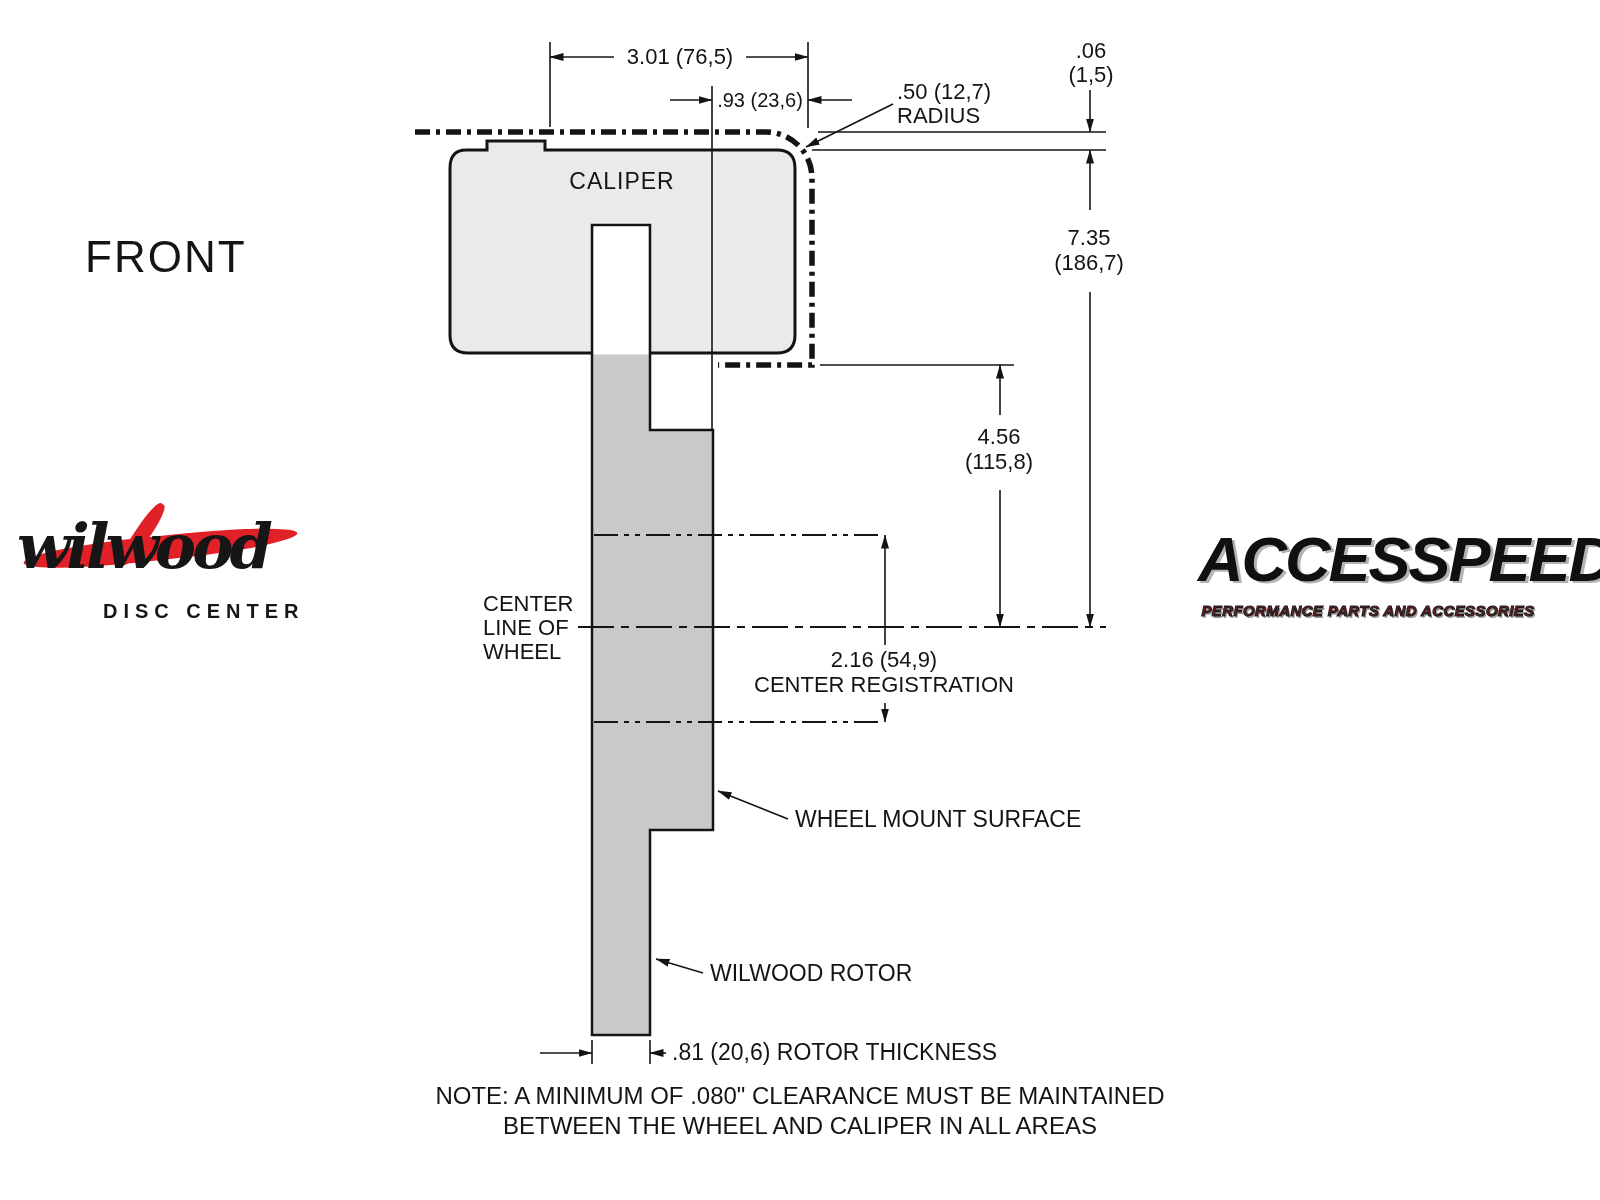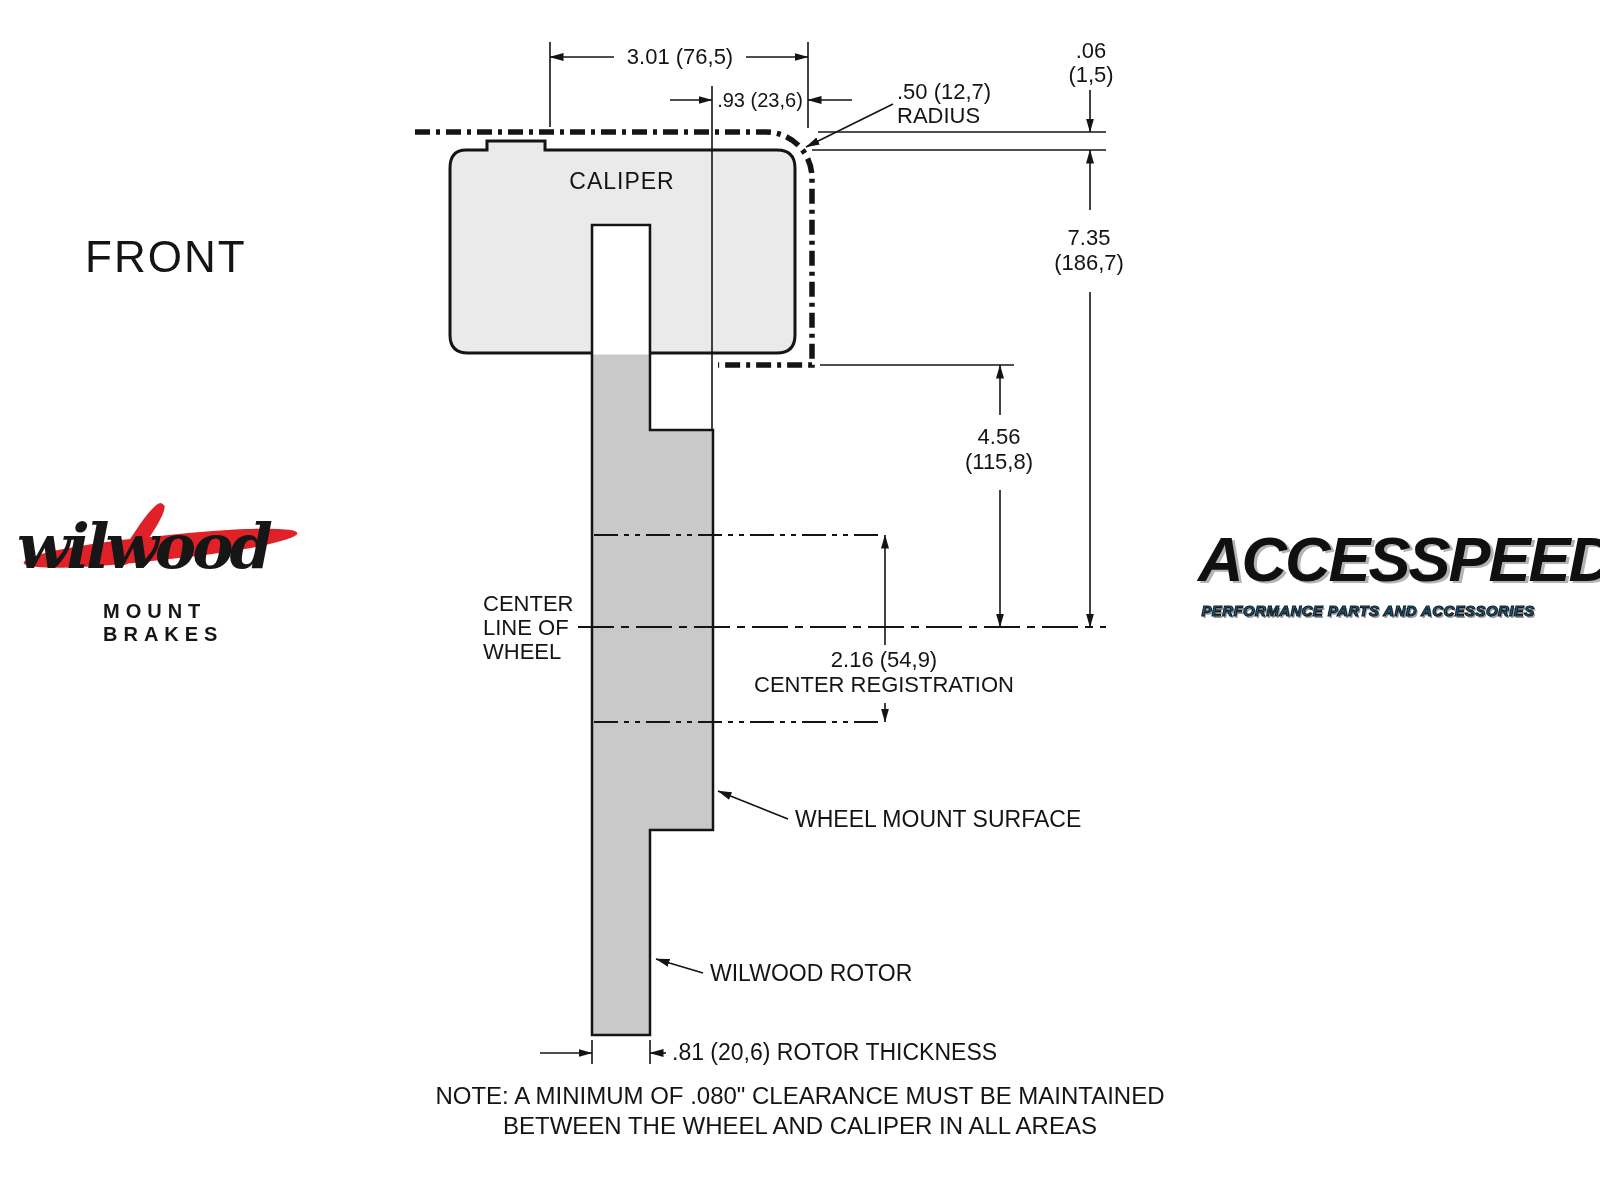--- a/index.html
+++ b/index.html
@@ -30,21 +30,21 @@
     font-family:"DejaVu Serif",serif;font-style:italic;font-weight:700;
     font-size:62px;letter-spacing:-4px;color:#161616;line-height:1;text-align:center;}
   .ww-sub{position:absolute;left:88px;top:90px;font-weight:800;font-size:20px;
     letter-spacing:6px;color:#161616;}
 
   
   .accesspeed{position:absolute;left:1198px;top:525px;width:340px;text-align:center;}
   .as-word{font-style:italic;font-weight:900;font-size:63px;letter-spacing:-2px;
     color:#101010;text-shadow:3px 2px 0 #b3b3b3;line-height:1.1;}
   .as-sub{margin-top:8px;font-style:italic;font-weight:900;font-size:15px;
-    letter-spacing:0.4px;color:#0369a1;-webkit-text-stroke:1.1px #1a1a1a;
+    letter-spacing:0.4px;color:#7f1d1d;-webkit-text-stroke:1.1px #1a1a1a;
     text-shadow:1.5px 1.5px 0 #9a9a9a;}
 </style>
 </head>
 <body>
 
 
 
 <svg width="1600" height="1200" viewBox="0 0 1600 1200">
   <defs>
     <marker id="ah" viewBox="0 0 14 8" markerWidth="14" markerHeight="8" refX="13.5" refY="4" orient="auto" markerUnits="userSpaceOnUse">
@@ -146,21 +146,21 @@
     <text class="t24 mid" x="800" y="1104">NOTE: A MINIMUM OF .080" CLEARANCE MUST BE MAINTAINED</text>
     <text class="t24 mid" x="800" y="1134">BETWEEN THE WHEEL AND CALIPER IN ALL AREAS</text>
   </g>
 </svg>
 
 
 <div class="wilwood">
   <div class="ww-brush"></div>
   <div class="ww-slash"></div>
   <div class="ww-script">wilwood</div>
-  <div class="ww-sub">MOUNT BRAKES</div>
+  <div class="ww-sub">DISC CENTER</div>
 </div>
 
 
 <div class="accesspeed">
   <div class="as-word">ACCESSPEED</div>
   <div class="as-sub">PERFORMANCE PARTS AND ACCESSORIES</div>
 </div>
 
 
 

